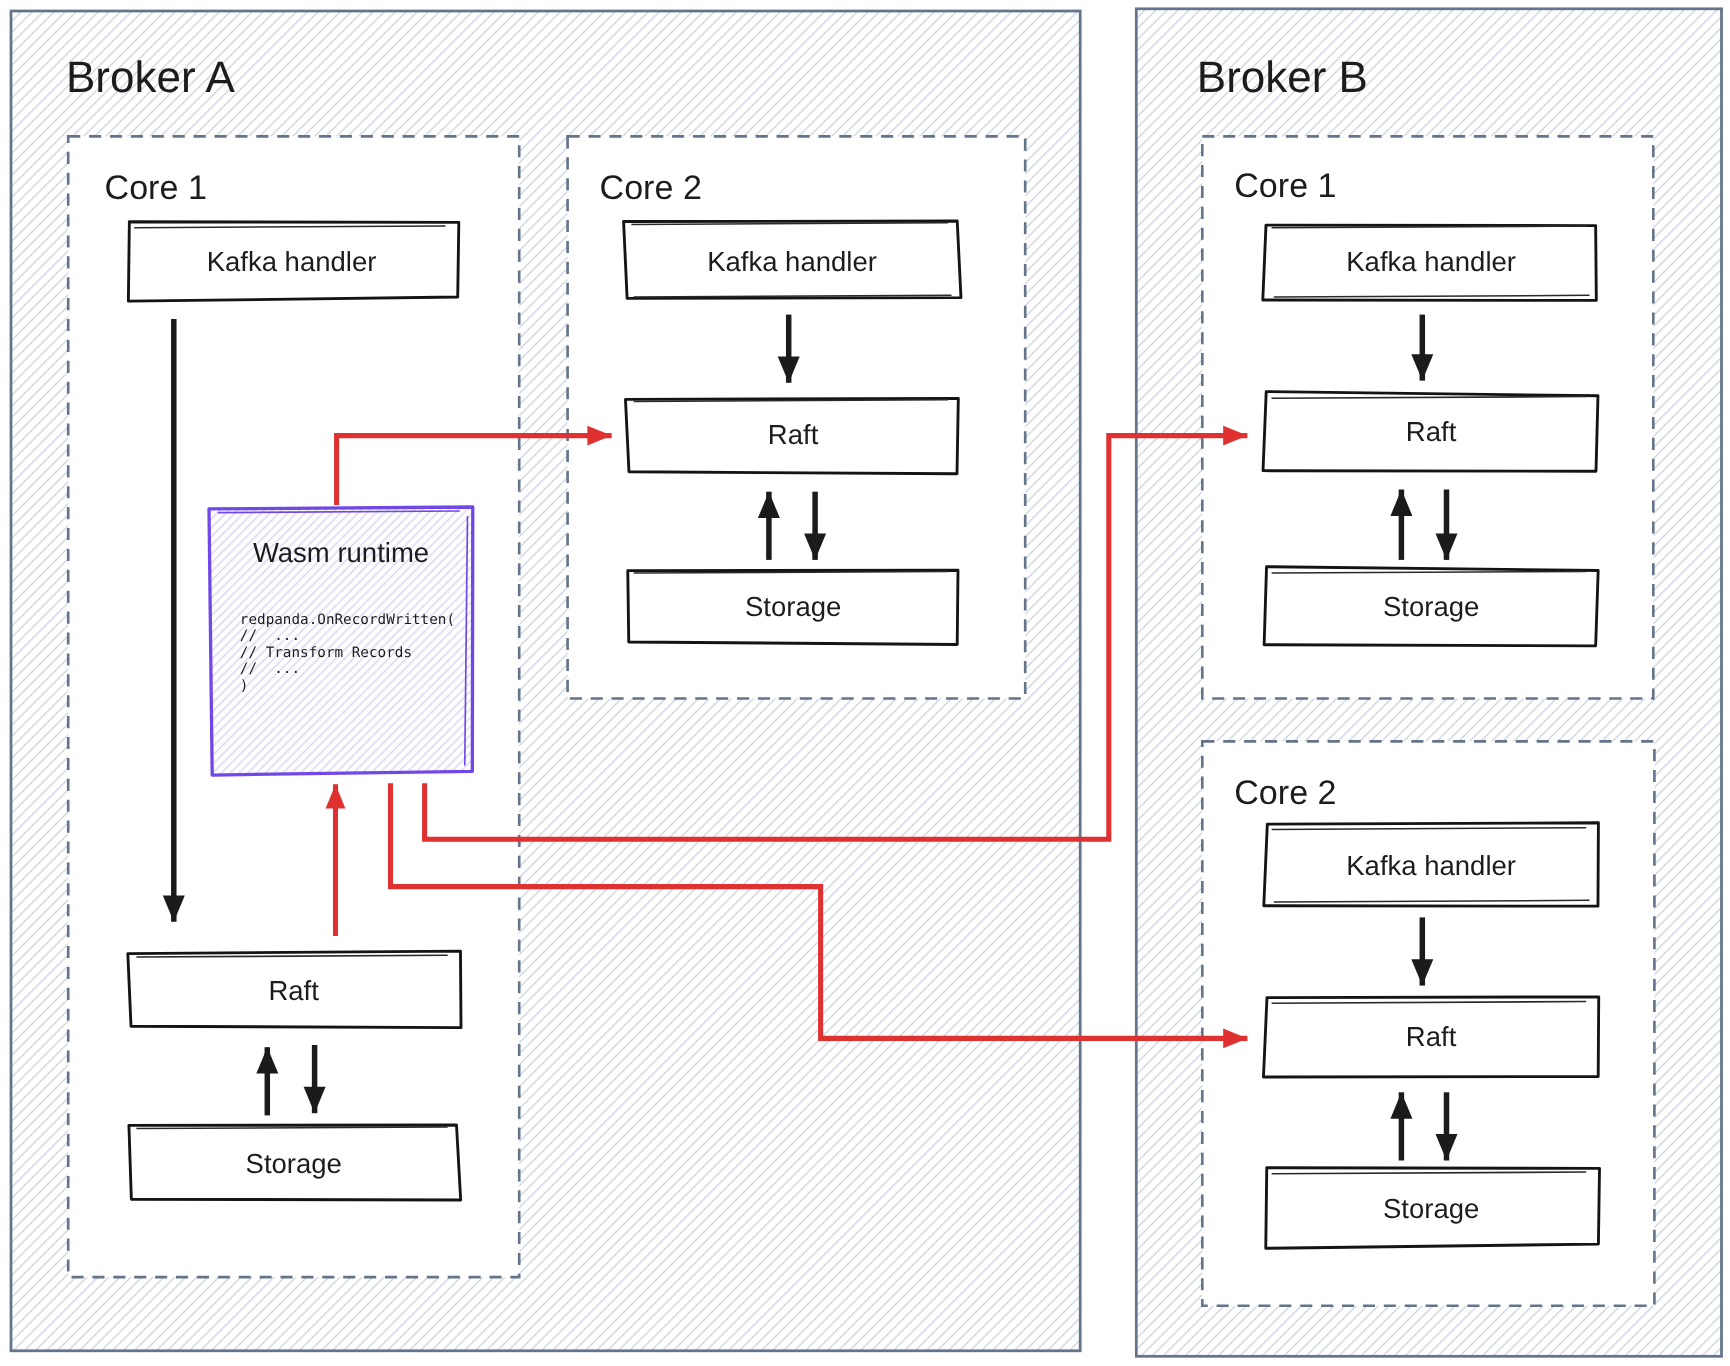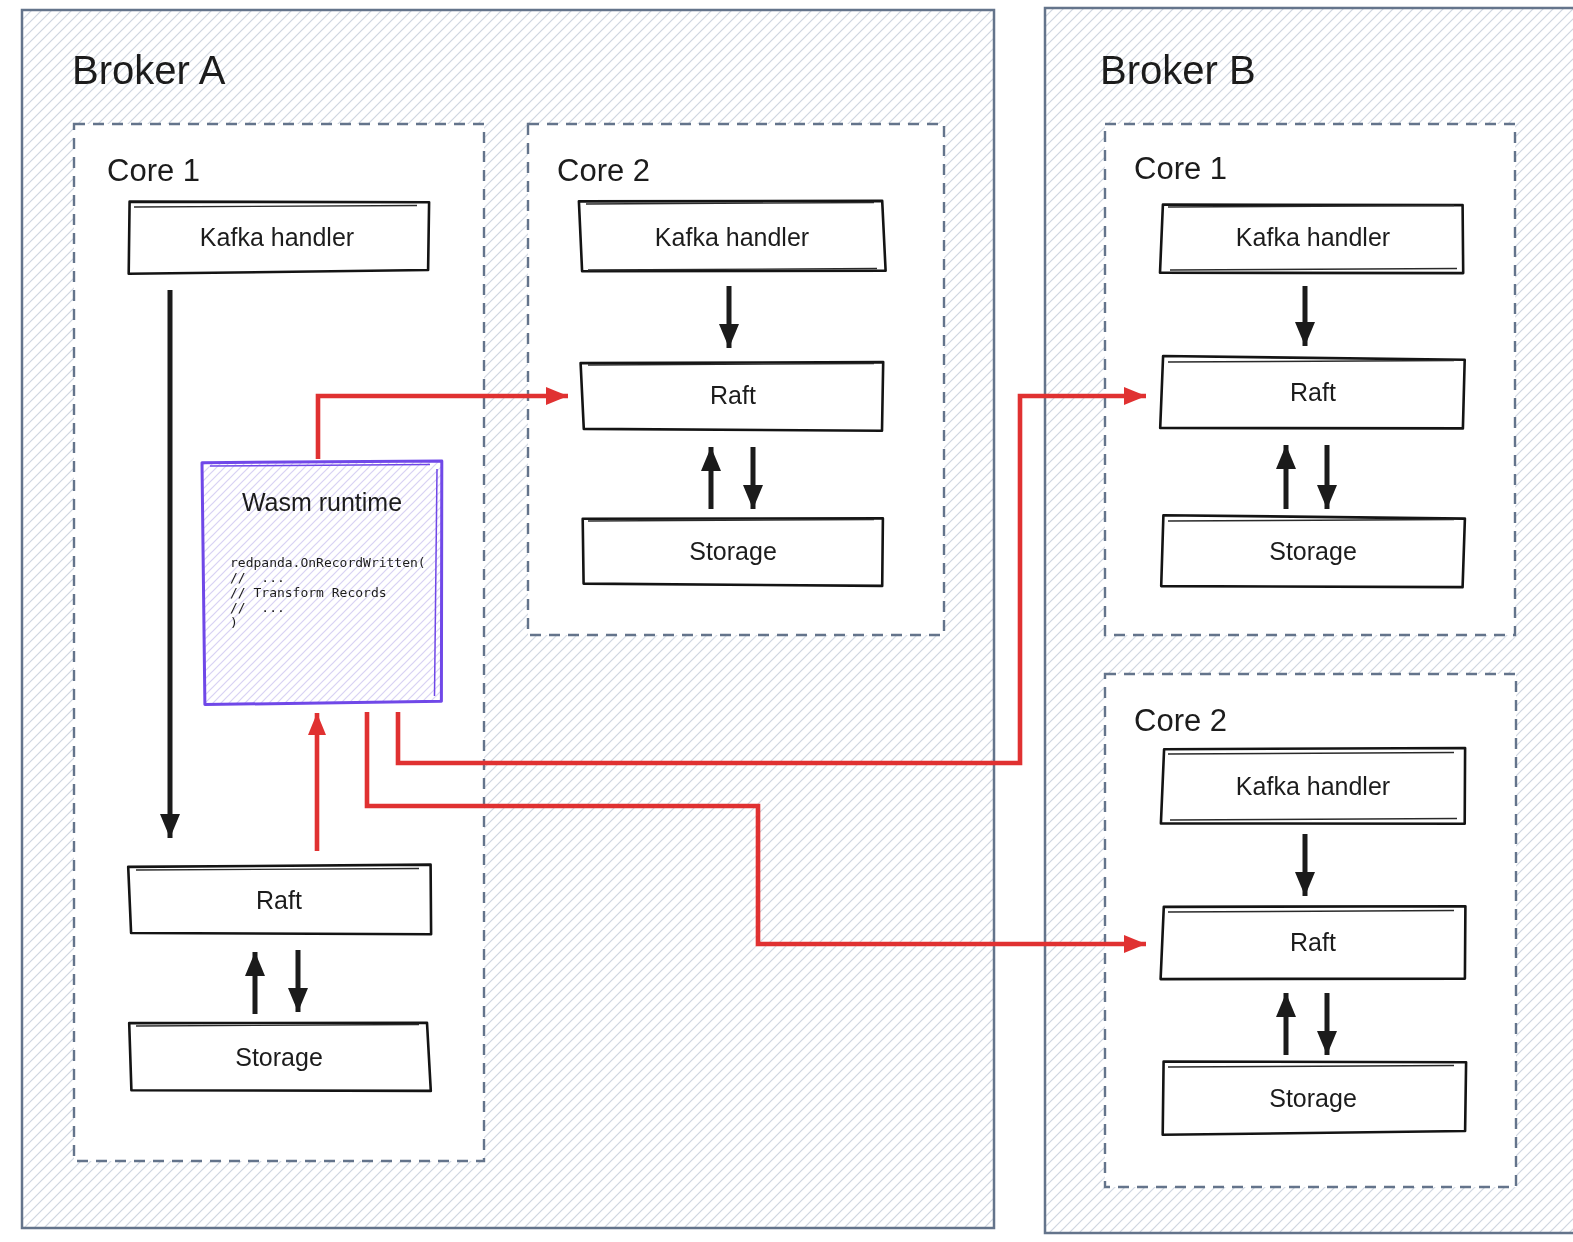--- a/index.html
+++ b/index.html
@@ -1,16 +1,16 @@
 <!DOCTYPE html>
 <html><head>
 <meta charset="utf-8">
 <style>
   html,body{margin:0;padding:0;background:#ffffff;}
-  .stage{width:1407px;height:1242px;position:relative;padding-left:12px;}
+  .stage{width:1407px;height:1242px;position:relative;}
   svg{display:block;}
   text{font-family:"Liberation Sans", sans-serif; fill:#1c1c1c;}
   .broker{fill:url(#hatch);stroke:#64748b;stroke-width:2.5;}
   .core{fill:#ffffff;stroke:#64748b;stroke-width:2.4;stroke-dasharray:11 8;}
   .sketch{fill:#ffffff;stroke:#141414;stroke-width:2.6;stroke-linejoin:round;stroke-linecap:round;}
   .wasm{fill:url(#hatchW);stroke:#7048e8;stroke-width:3;}
   .dbl{fill:none;stroke:#2a2a2a;stroke-width:1.4;}
   .dbl-purple{fill:none;stroke:#7048e8;stroke-width:1.5;}
   .barrow{fill:none;stroke:#1b1b1b;stroke-width:5;}
   .rarrow{fill:none;stroke:#e03131;stroke-width:4.6;stroke-linejoin:miter;}

